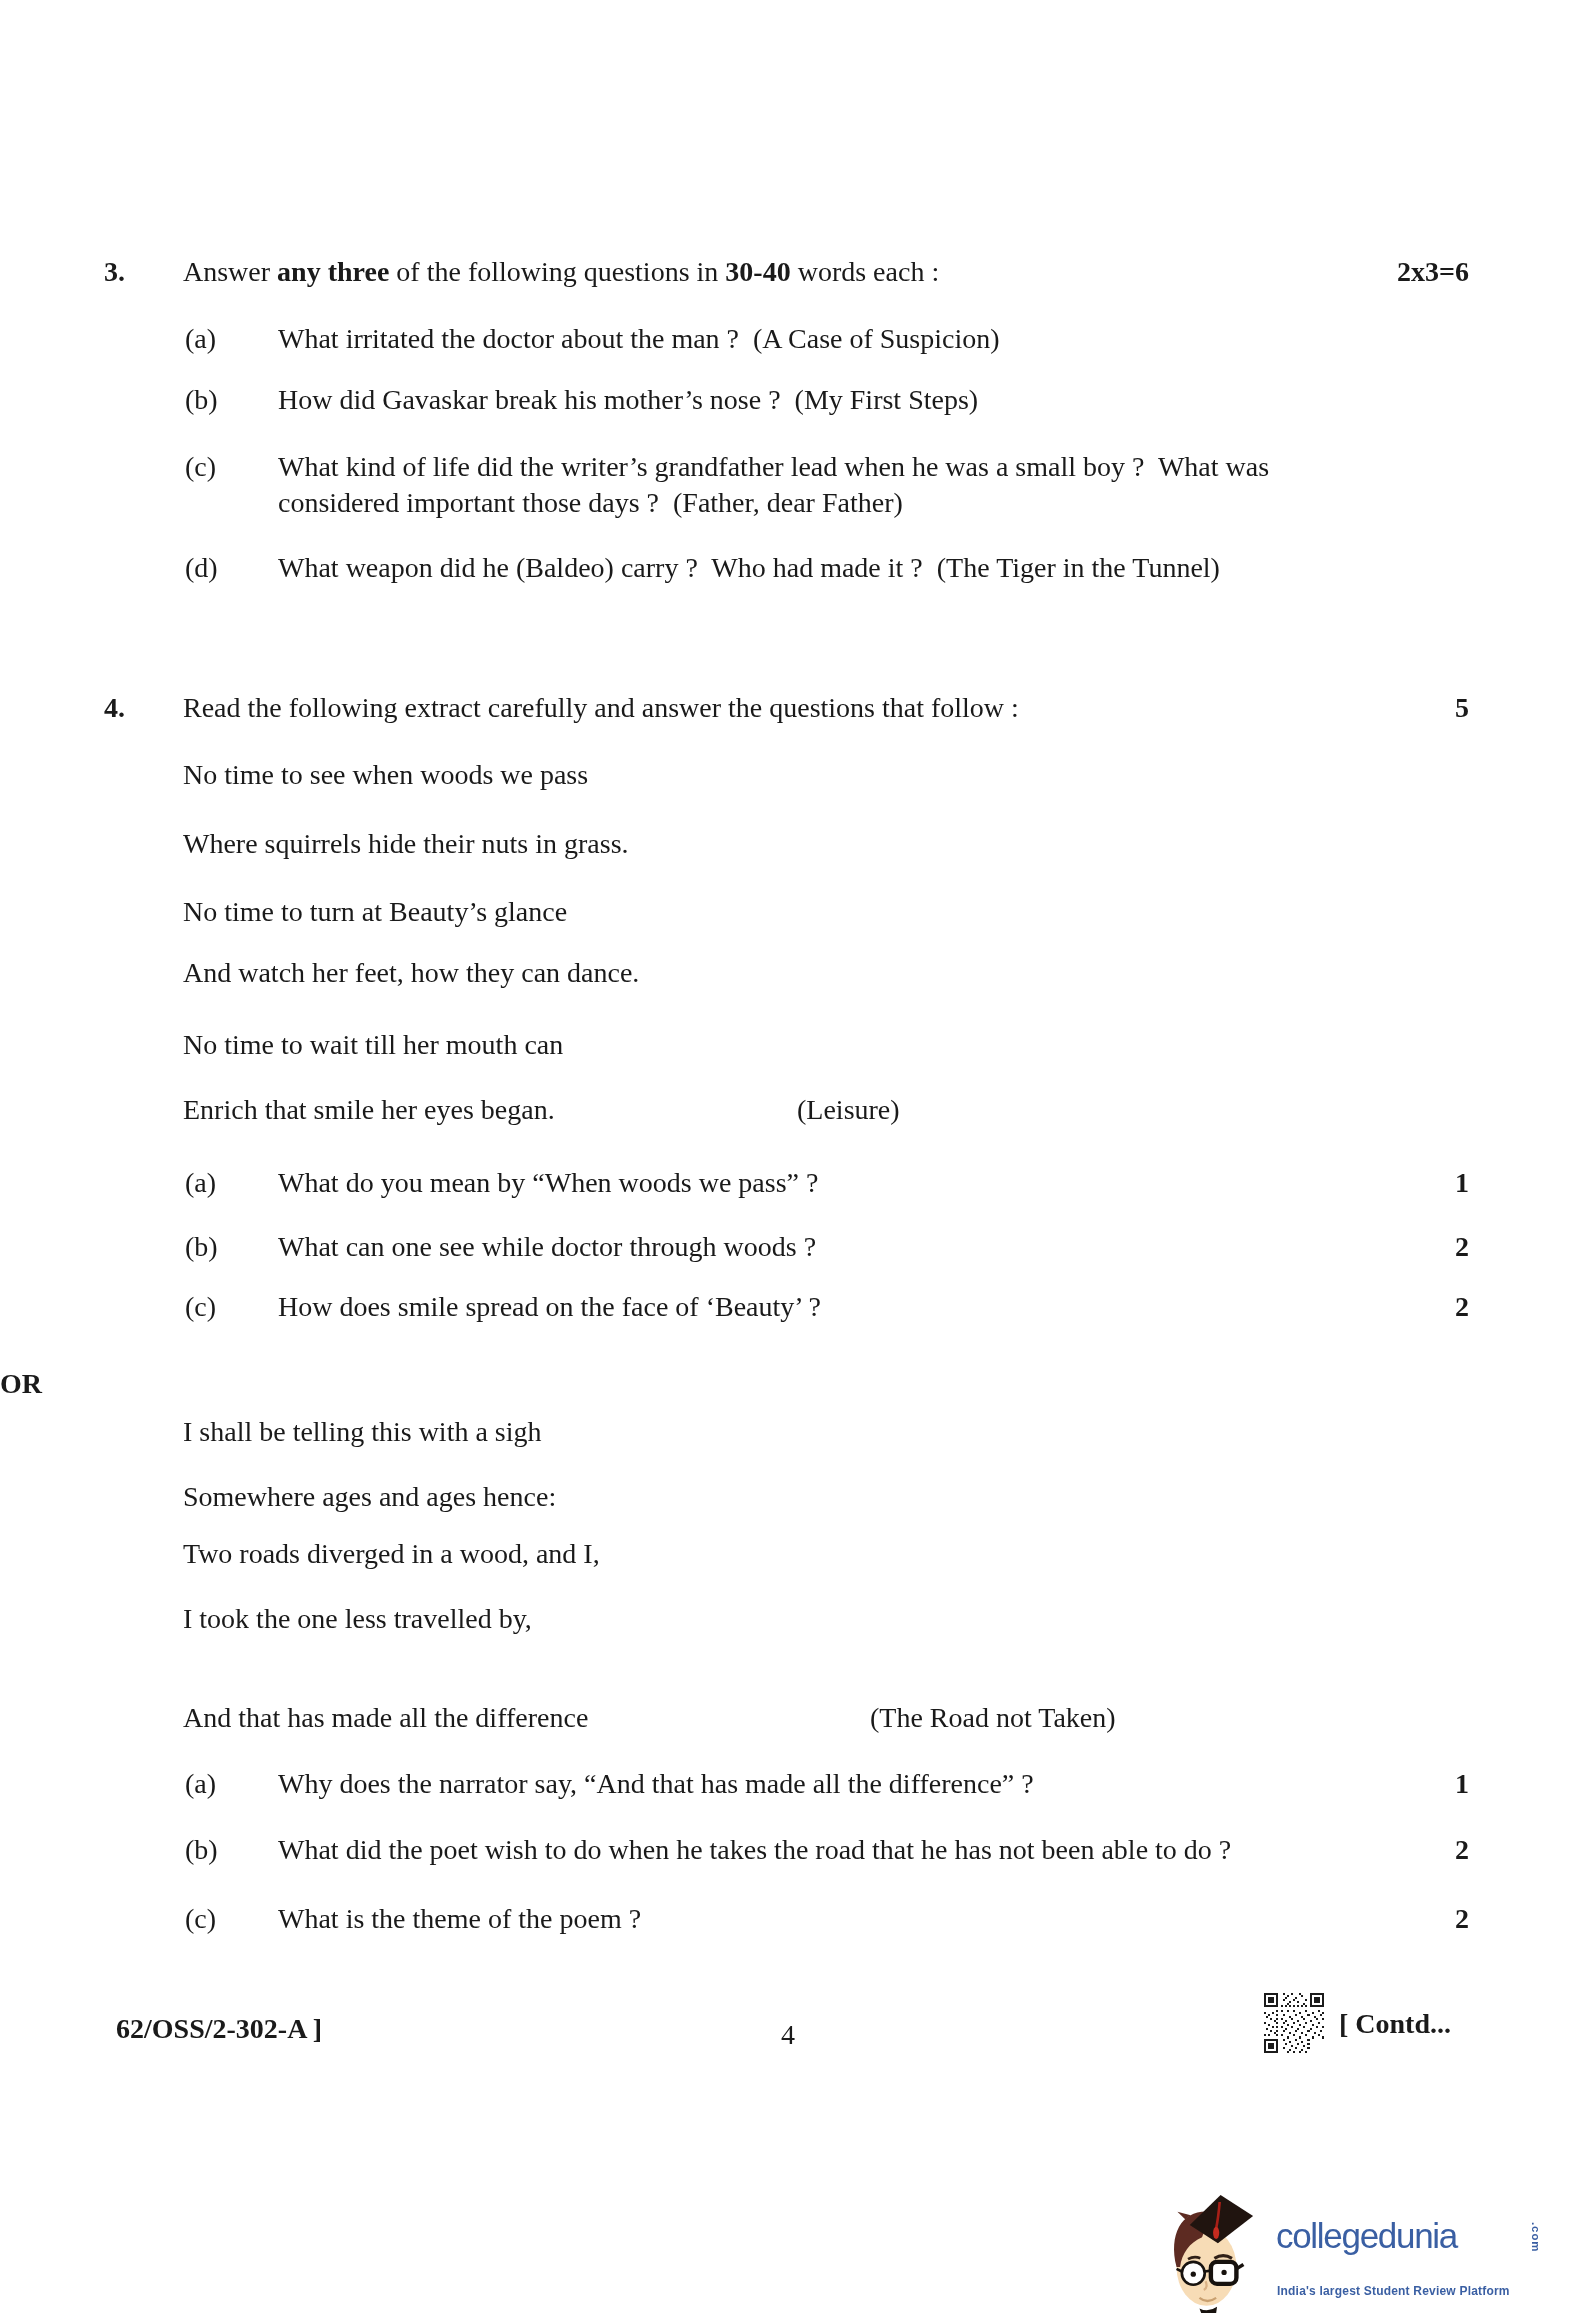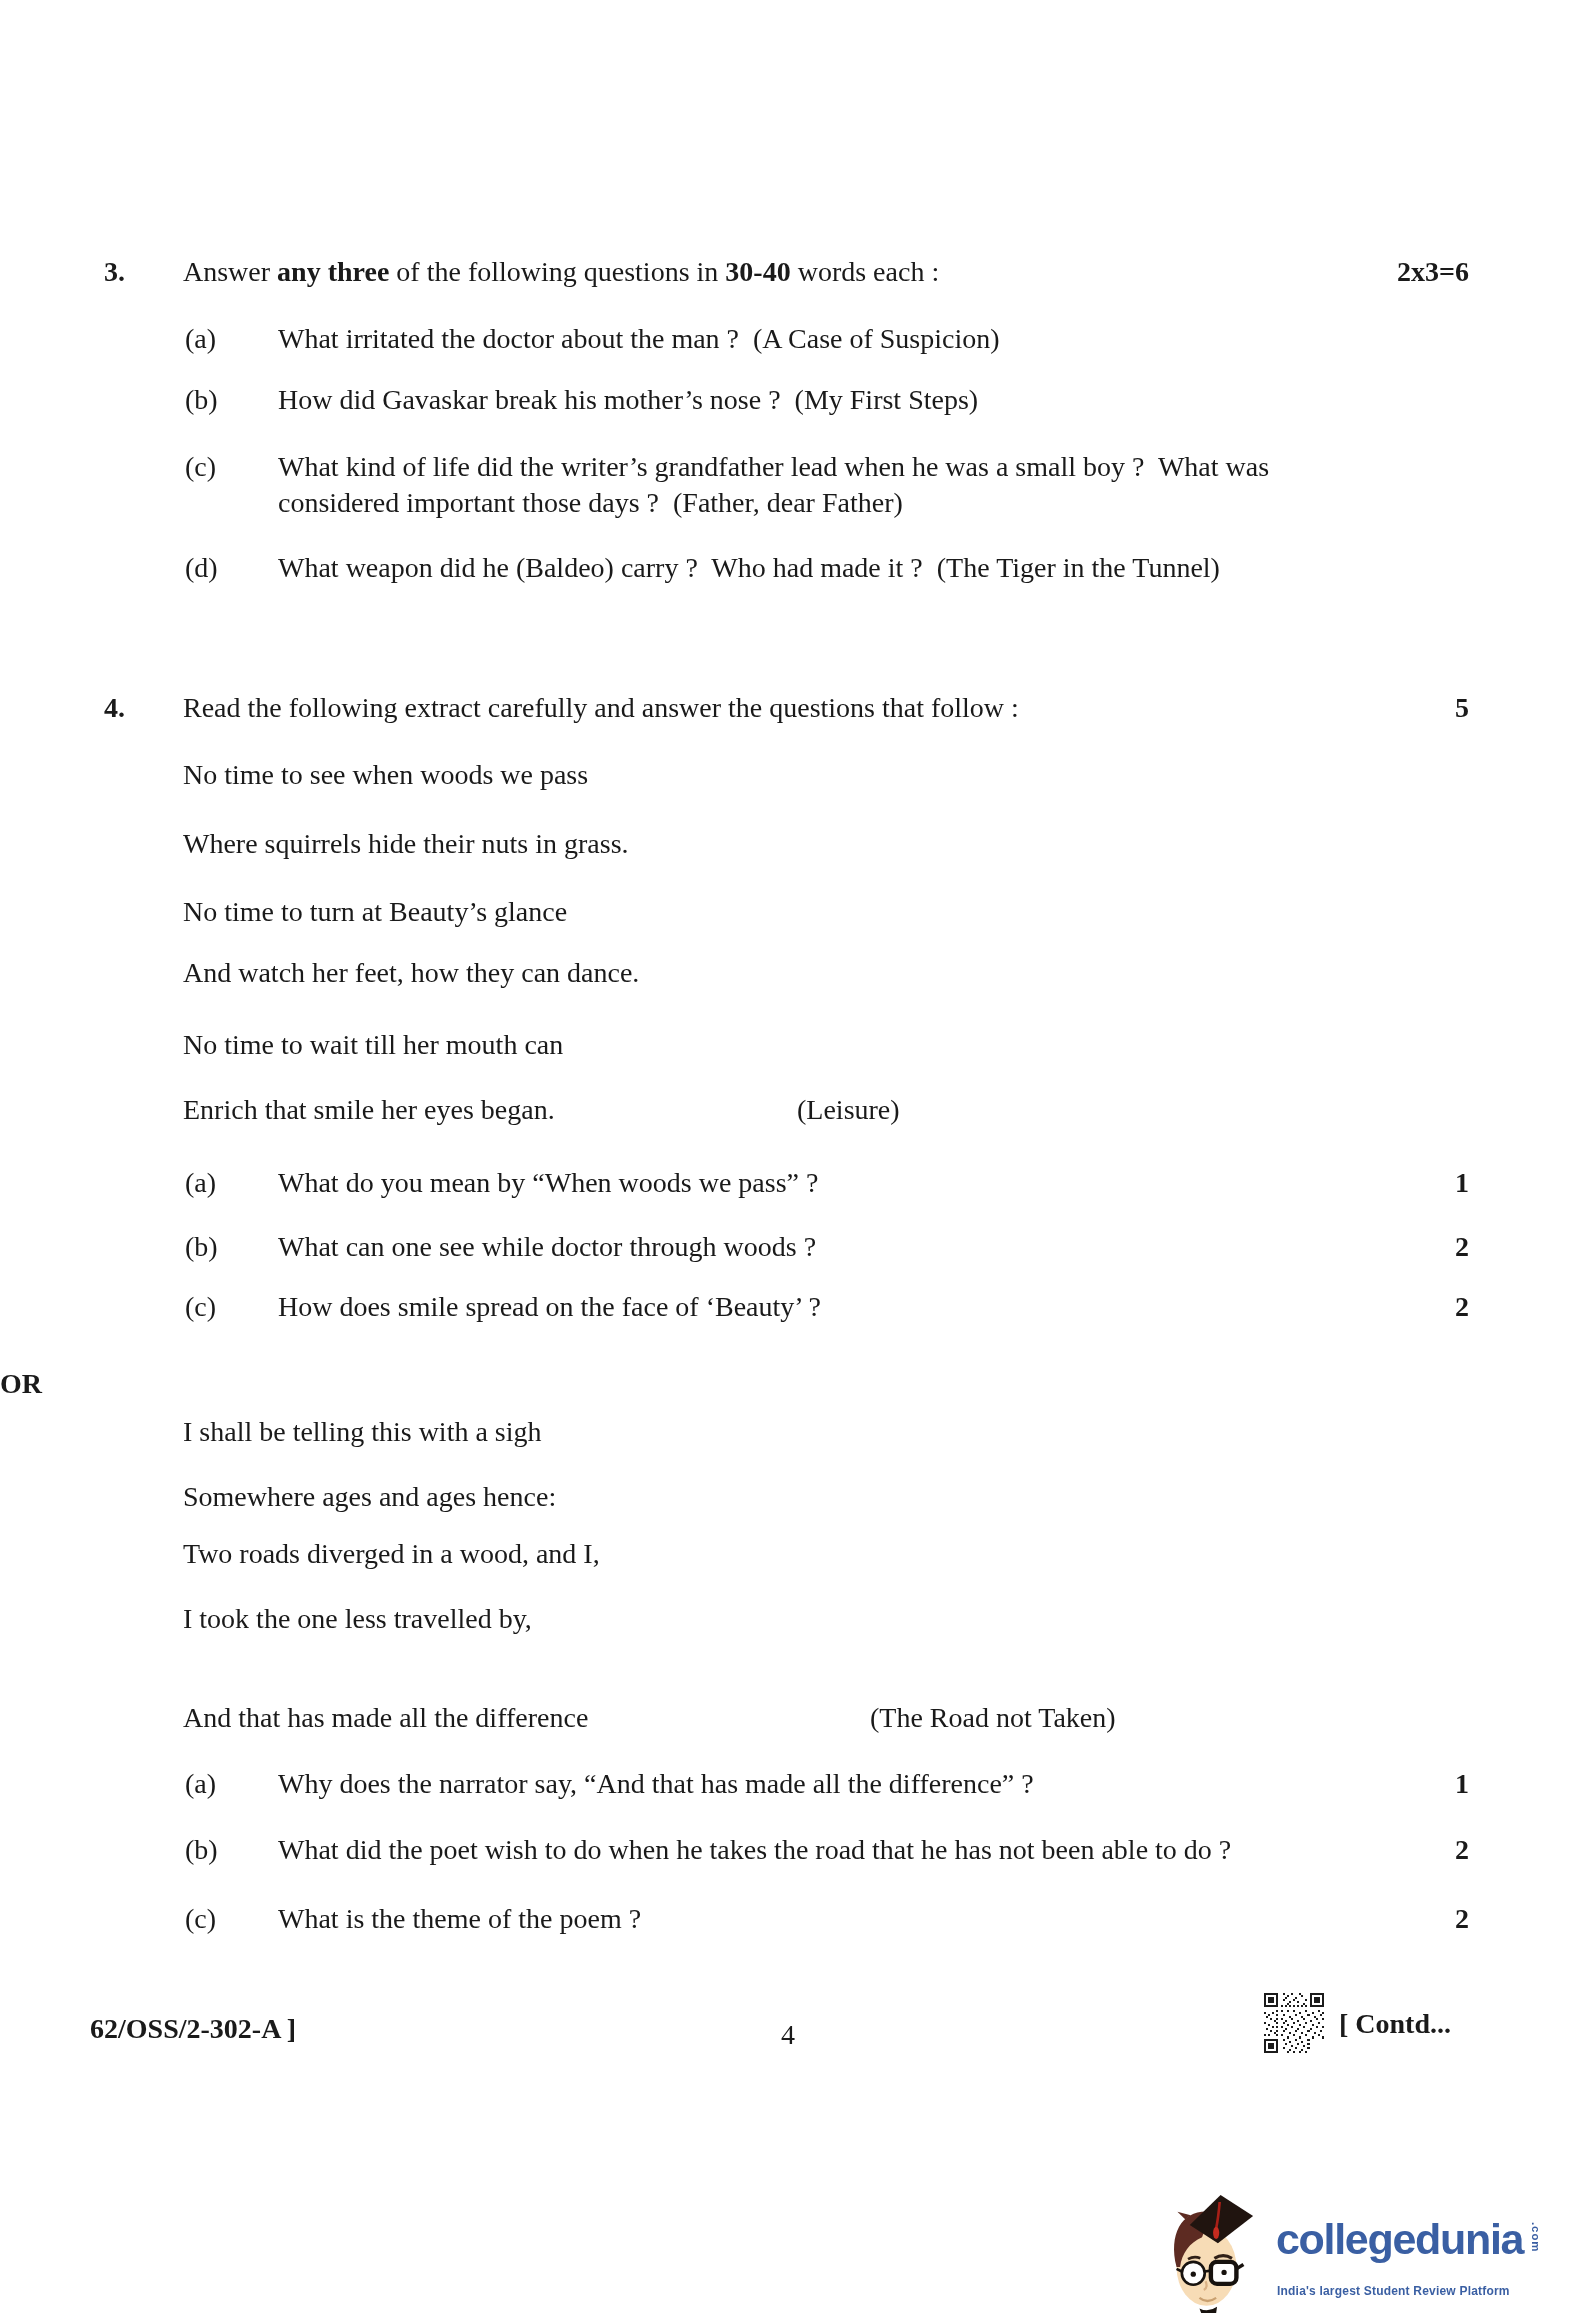--- a/index.html
+++ b/index.html
@@ -21,33 +21,33 @@
   .qtext  { left: 183px; }
   .letter { left: 185px; }
   .stext  { left: 261px; margin-left: 17px; }
   .wrap2  { width: 1114px; }
   .pline  { left: 183px; }
   .psrc1  { left: 797px; }
   .psrc2  { left: 870px; }
   .marks  { left: 1248px; width: 221px; text-align: right; font-weight: 700; }
   .b      { font-weight: 700; }
   .or-span { left: 0; width: 1524px; font-weight: 700; }
-  .fcode  { left: 90px; font-weight: 700; }
+  .fcode  { left: 116px; font-weight: 700; }
   .fpage  { left: 0; width: 1576px; text-align: center; }
   .fcontd { left: 1339px; font-weight: 700; font-family: Liberation Serif, serif; }
   .qr {
     position: absolute; left: 1264px; top: 1993px;
     width: 60px; height: 60px;
   }
   .logo { position: absolute; left: 1164px; top: 2172px; width: 415px; height: 147px; }
   .mascot { position: absolute; left: 1.8px; top: 7px; width: 88px; height: 134px; }
   .brand {
     position: absolute; left: 112px; top: 46px;
     font-family: "Liberation Sans", sans-serif;
-    font-weight: 700; font-size: 43px; line-height: 1;
+    font-weight: 400; font-size: 35px; line-height: 1;
     letter-spacing: -1.3px;
   }
   .tld {
     position: absolute; left: 390px; top: 50px;
     font-family: "Liberation Sans", sans-serif;
     font-weight: 700; font-size: 11.5px; letter-spacing: 0.9px;
     transform: rotate(90deg); transform-origin: left top;
   }
   .tagline {
     position: absolute; left: 113px; top: 101px;

